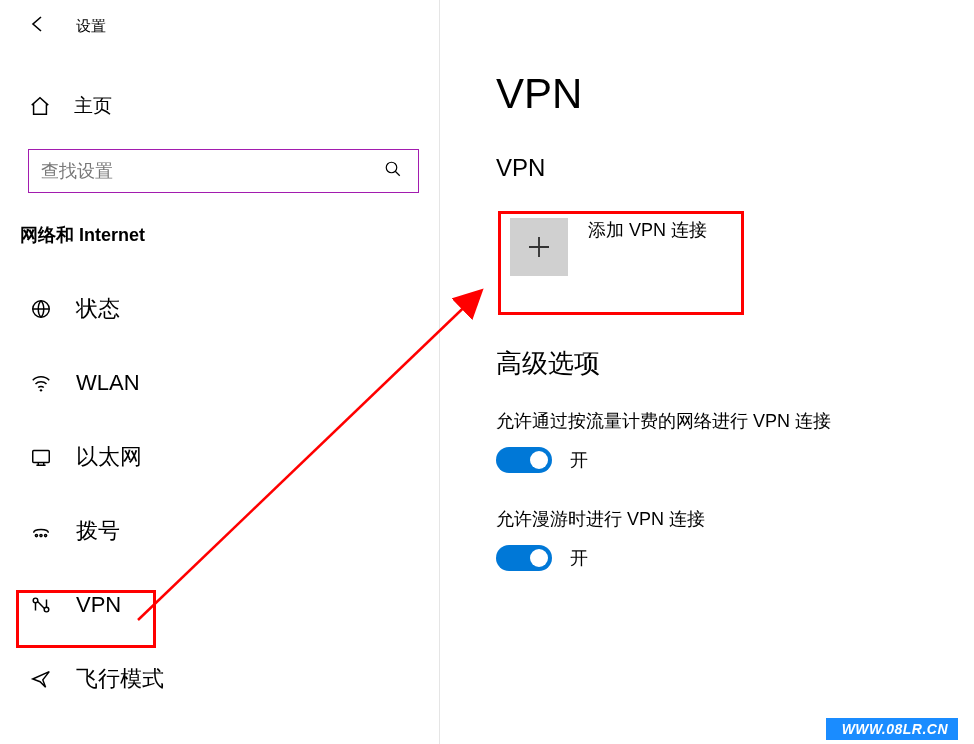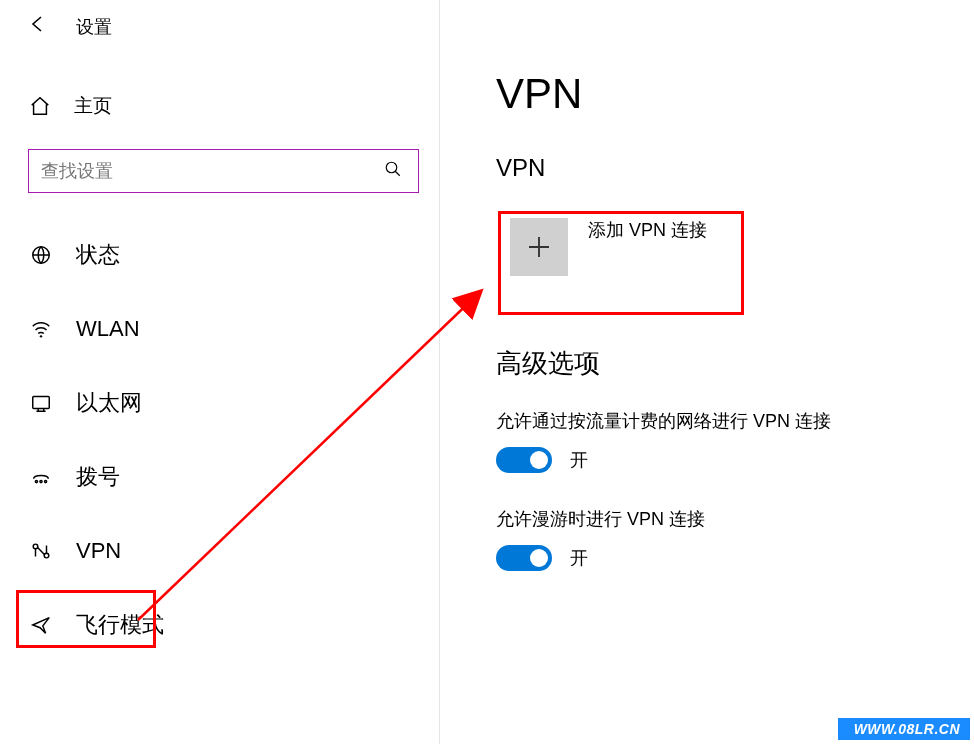--- a/index.html
+++ b/index.html
@@ -30,21 +30,21 @@
     gap: 28px;
     padding: 14px 28px 18px 28px;
   }
   .back-btn {
     font-size: 20px;
     color: #333;
     cursor: pointer;
     user-select: none;
   }
   .header-title {
-    font-size: 18px;
+    font-size: 15px;
     font-weight: 400;
   }
   .home-row {
     display: flex;
     align-items: center;
     gap: 22px;
     padding: 10px 28px 10px 28px;
     margin-top: 26px;
     cursor: pointer;
   }
@@ -176,21 +176,21 @@
     height: 58px;
   }
   .redbox-add-vpn {
     left: 498px;
     top: 211px;
     width: 246px;
     height: 104px;
   }
   .watermark {
     position: absolute;
-    right: 4px;
+    right: 16px;
     bottom: 4px;
     background: #1a8cff;
     color: #fff;
     font-size: 14px;
     font-style: italic;
     font-weight: 700;
     padding: 3px 10px 3px 16px;
     letter-spacing: 0.5px;
   }
   svg.arrow {
@@ -228,20 +228,21 @@
     <div class="search-wrap">
       <input class="search-input" placeholder="查找设置" style="">
       <span class="search-icon">
         <svg width="18" height="18" viewBox="0 0 24 24">
             <circle class="ic" cx="10" cy="10" r="7"></circle>
             <path class="ic" d="M15 15 L21 21"></path>
           </svg>
       </span>
     </div>
 
+    <div class="section-label">网络和 Internet</div>
 
     <div class="nav">
       <div class="nav-item">
         <span class="icon">
           <svg width="22" height="22" viewBox="0 0 24 24">
               <circle class="ic" cx="12" cy="12" r="9"></circle>
               <path class="ic" d="M3 12 H21 M12 3 C8 7 8 17 12 21 M12 3 C16 7 16 17 12 21"></path>
             </svg>
         </span>
         <span>状态</span>

